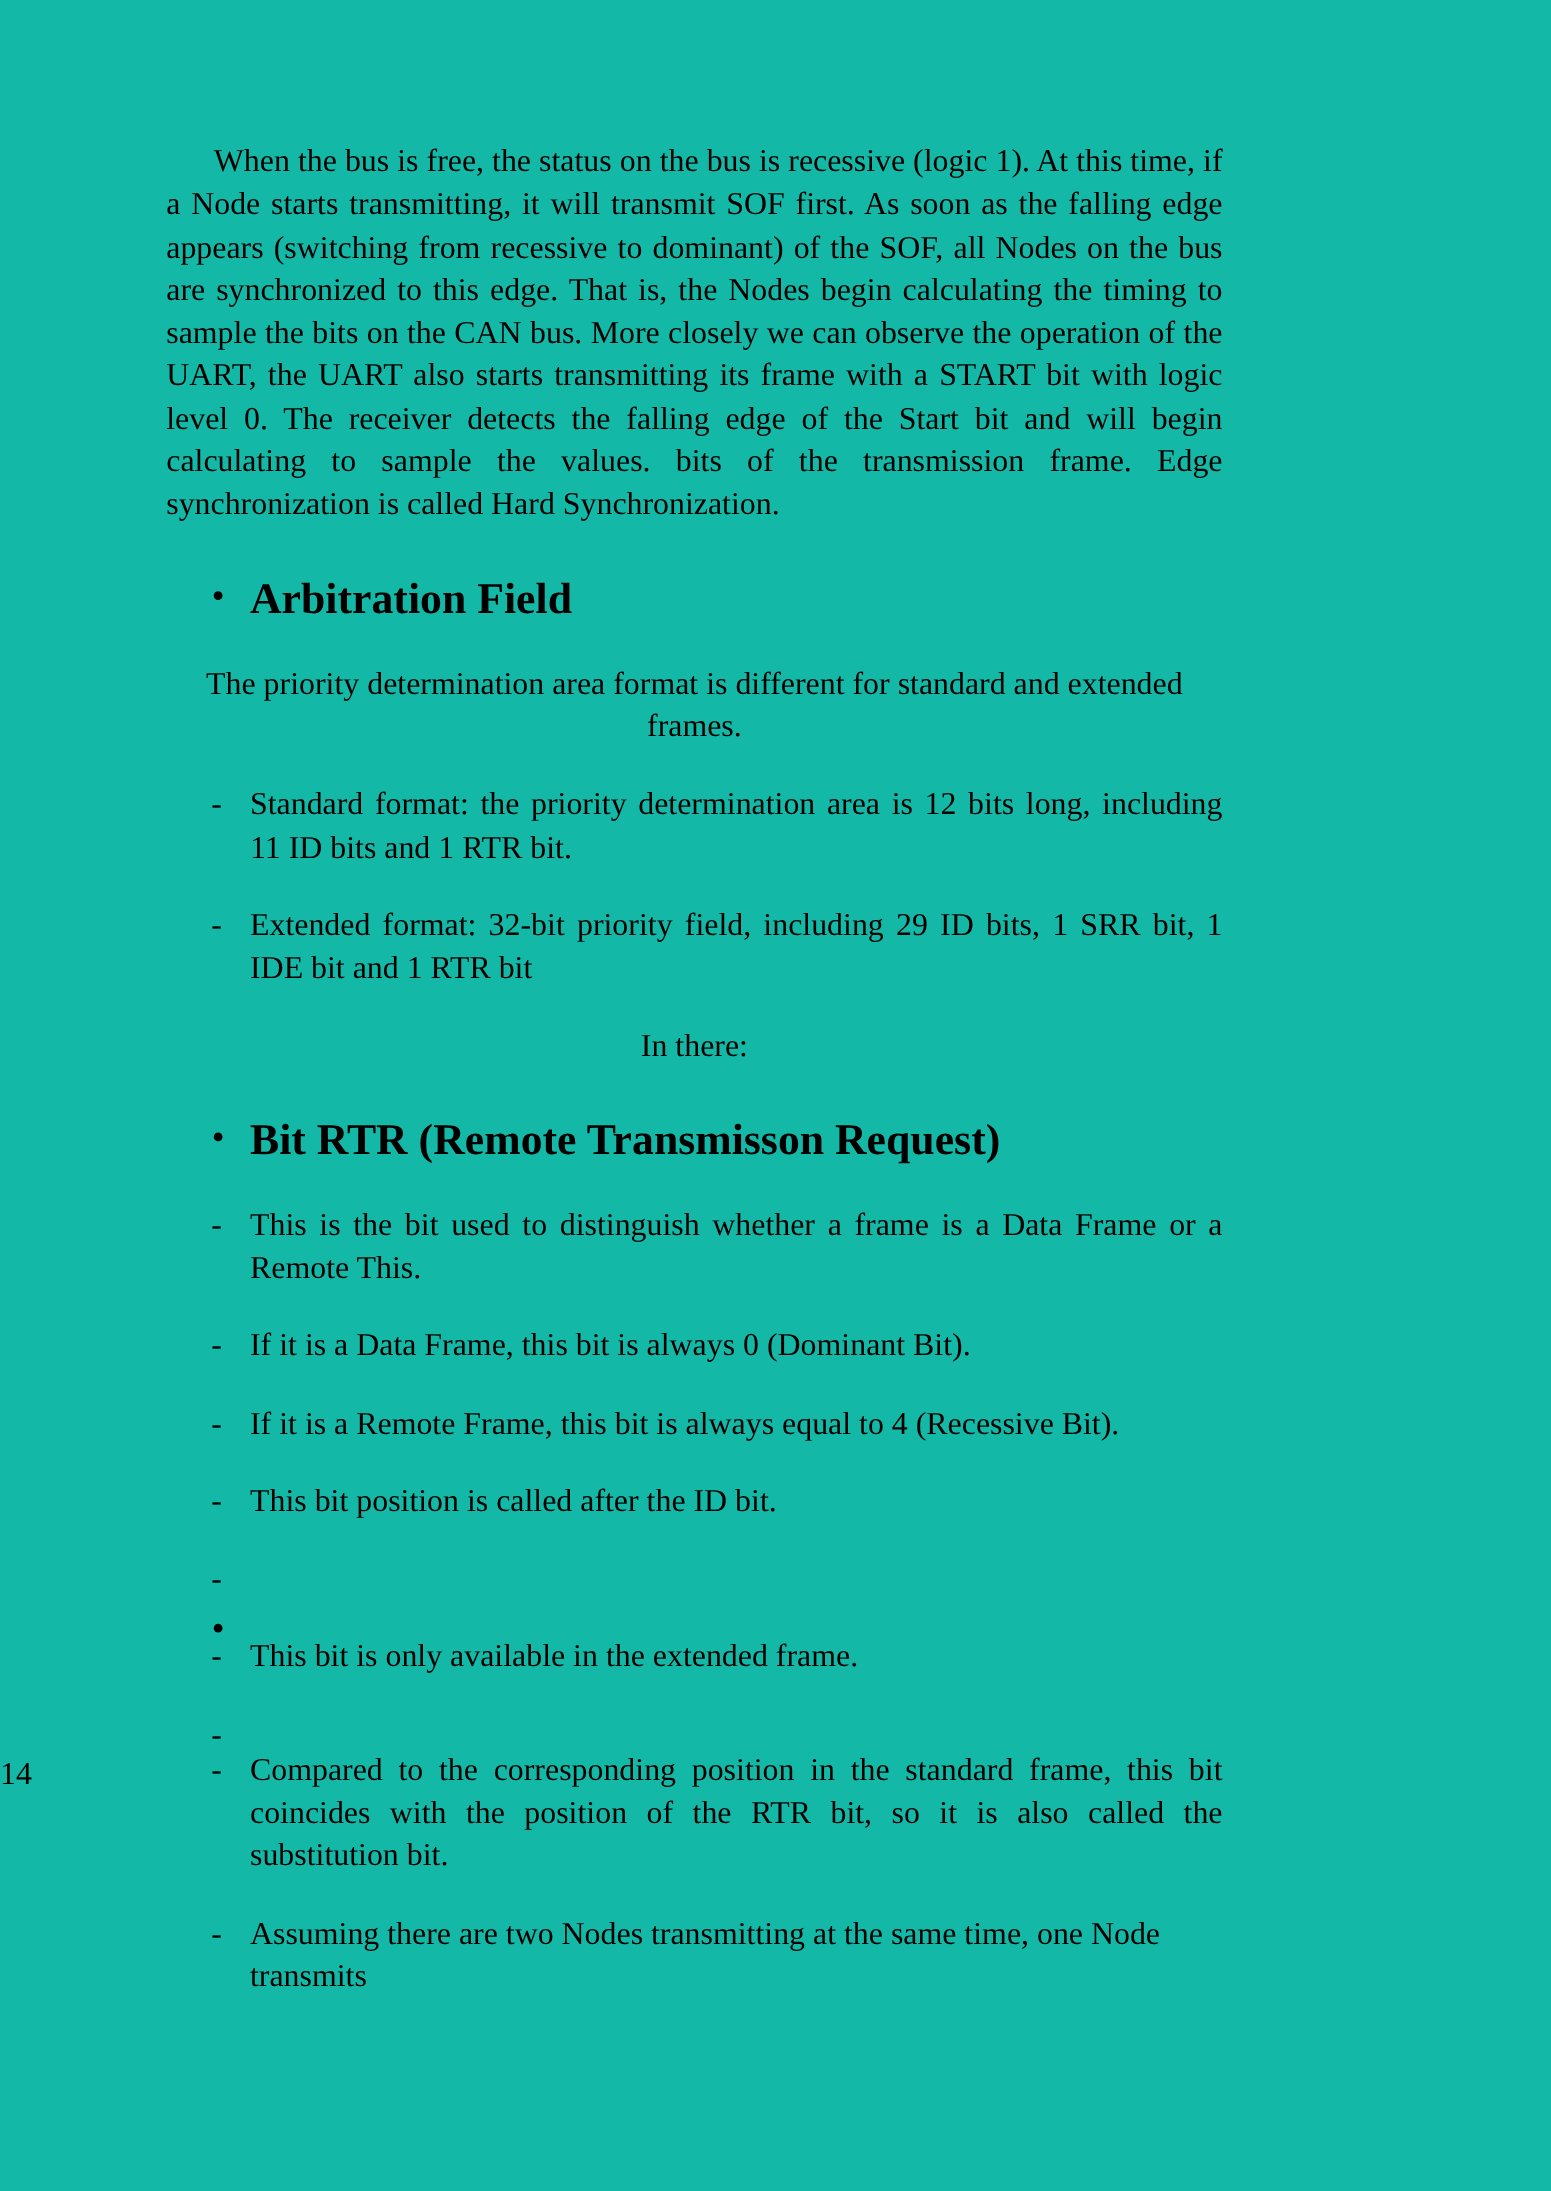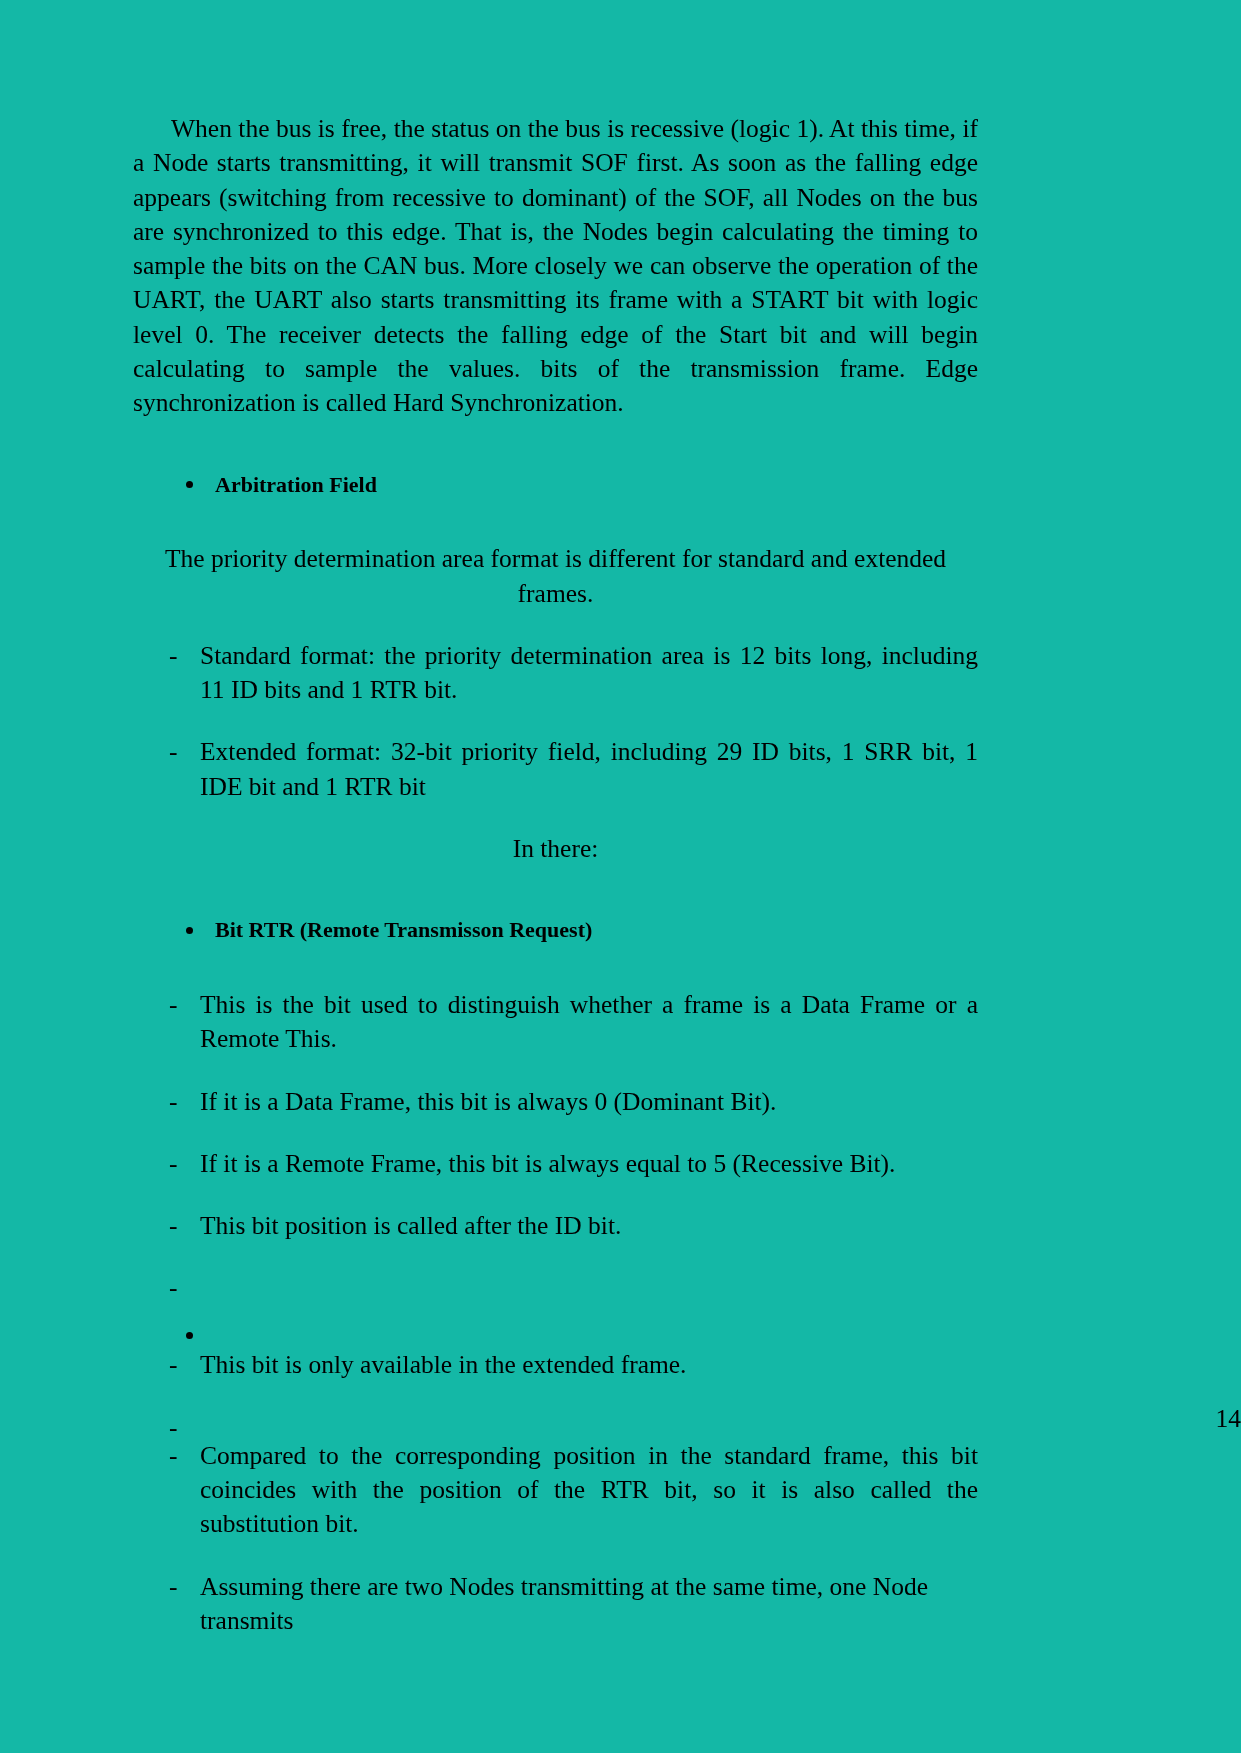--- a/index.html
+++ b/index.html
@@ -43,23 +43,23 @@
     font-size: 25.5px;
     line-height: 1.345;
     text-align: center;
   }
   .gap-md { height: 28px; }
   .gap-lg { height: 34px; }
 
   
   .bullet-head {
     position: relative;
-    margin: 15px;
+    margin: 0;
     padding-left: 67px;
-    font-size: 22px;
+    font-size: 35px;
     font-weight: bold;
     line-height: 1.345;
     font-family: Liberation Serif, serif;
   }
   .bullet-head .dot {
     position: absolute;
     left: 38px;
     top: 0.52em;
     width: 7px;
     height: 7px;
@@ -82,21 +82,21 @@
     font-size: 25.5px;
     line-height: 1.345;
   }
   .dash-item.nojust { text-align: left; }
 
   .page-number {
     position: absolute;
     left: 0;
     right: 0;
     top: 1404px;
-    text-align: right;
+    text-align: left;
     font-size: 25.5px;
     line-height: 1.2;
   }
 </style>
 </head>
 <body>
 
 <div class="page">
 
   <div class="content">
@@ -150,21 +150,21 @@
 
     <div class="dash-item nojust">
       <span class="dash">-</span>
       <span>If it is a Data Frame, this bit is always 0 (Dominant Bit).</span>
     </div>
 
     <div class="gap-md"></div>
 
     <div class="dash-item nojust">
       <span class="dash">-</span>
-      <span>If it is a Remote Frame, this bit is always equal to 5 (Recessive Bit).</span>
+      <span>If it is a Remote Frame, this bit is always equal to 4 (Recessive Bit).</span>
     </div>
 
     <div class="gap-md"></div>
 
     <div class="dash-item nojust">
       <span class="dash">-</span>
       <span>This bit position is called after the ID bit.</span>
     </div>
 
     <div class="gap-md"></div>

